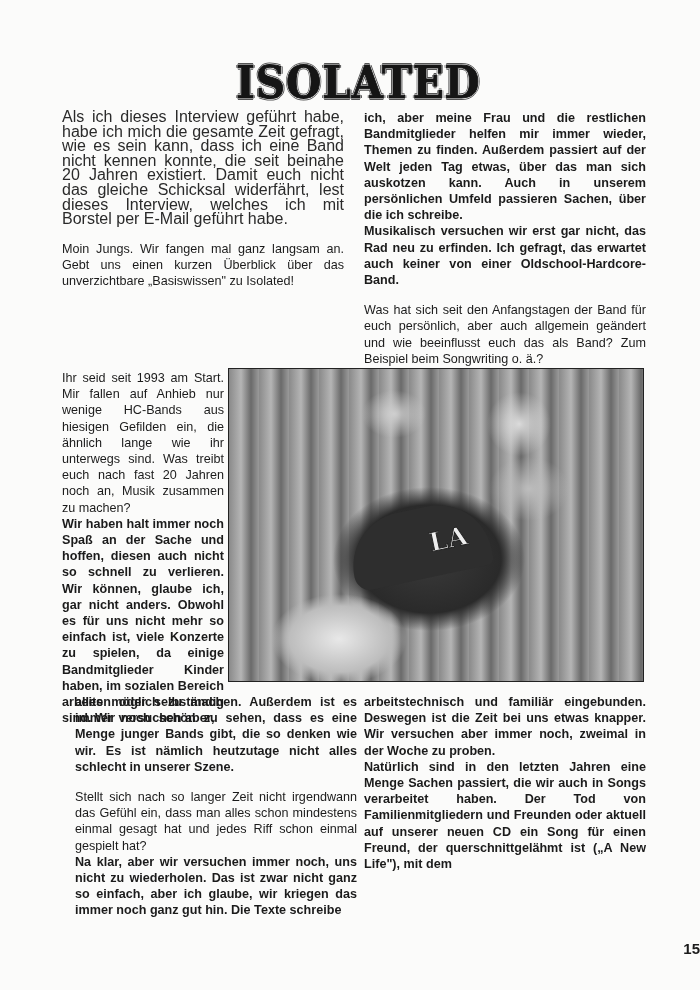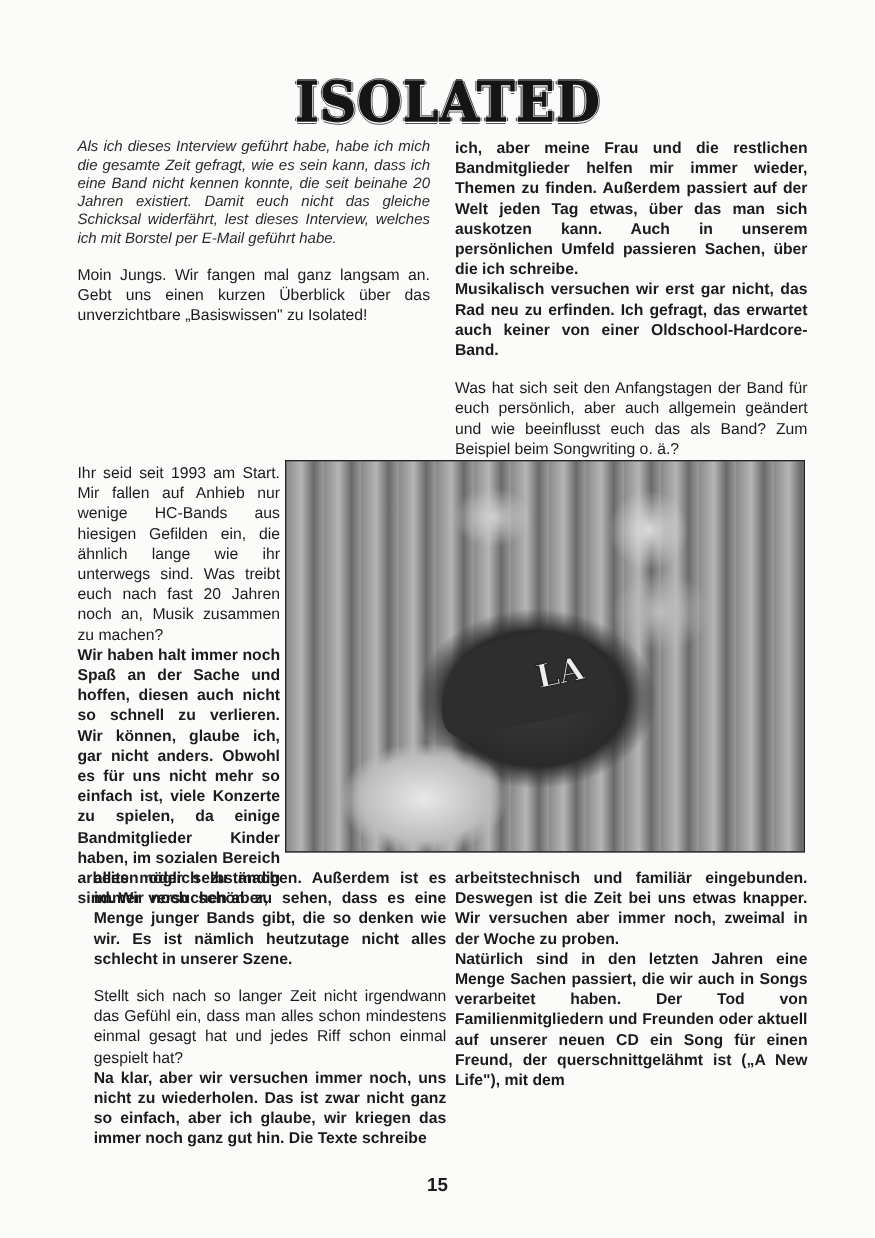--- a/index.html
+++ b/index.html
@@ -15,21 +15,21 @@
     font-family: "DejaVu Serif", "Liberation Serif", serif;
     font-weight: bold; font-size: 44px; line-height: 50px; letter-spacing: 1px;
     color: #151515;
     -webkit-text-stroke: 1px #151515;
     text-shadow: 1px 0 0 #fff, -1px 0 0 #fff, 0 1px 0 #fff, 0 -1px 0 #fff,
                  2px 0 0 #555, -2px 0 0 #555, 0 2px 0 #555, 0 -2px 0 #555;
     transform: scaleX(0.92);
   }
   .block { position: absolute; font-size: 12.6px; line-height: 16.2px; text-align: justify; }
   .block p { margin: 0; }
-  .intro { font-style: italic; font-size: 12px; line-height: 14.6px; color: #2a2a2a; }
+  .intro { font-size: 16px; line-height: 14.6px; color: #2a2a2a; }
   .q { font-weight: normal; }
   .a { font-weight: bold; }
   .gap { height: 14px; }
   .photo {
     position: absolute; left: 228px; top: 368px; width: 414px; height: 312px;
     background:
       radial-gradient(ellipse 90px 60px at 110px 270px, #e8e8e8 0%, #bdbdbd 55%, transparent 75%),
       radial-gradient(ellipse 120px 90px at 200px 190px, #3a3a3a 0%, #2a2a2a 60%, transparent 80%),
       radial-gradient(ellipse 40px 30px at 165px 45px, #cfcfcf 0%, transparent 80%),
       radial-gradient(ellipse 40px 40px at 290px 55px, #dcdcdc 0%, transparent 80%),
@@ -42,21 +42,21 @@
   .photo .cap {
     position: absolute; left: 120px; top: 140px; width: 140px; height: 70px;
     background: #2e2e2e; border-radius: 70px 70px 10px 20px; transform: rotate(-12deg);
   }
   .photo .logo {
     position: absolute; left: 200px; top: 155px; font-family: "DejaVu Serif", serif;
     font-weight: bold; font-size: 26px; color: #eee; -webkit-text-stroke: 1px #222;
     transform: rotate(-12deg);
   }
   .pagenum {
-    position: absolute; left: 0; width: 700px; top: 940px; text-align: center;
+    position: absolute; left: 0; width: 700px; top: 940px; text-align: right;
     font-weight: bold; font-size: 15px;
   }
 </style>
 </head>
 <body>
 
 <div class="title">ISOLATED</div>
 
 <div class="block" style="left:62px; top:110px; width:282px;">
   <p class="intro">Als ich dieses Interview geführt habe, habe ich mich die gesamte Zeit gefragt, wie es sein kann, dass ich eine Band nicht kennen konnte, die seit beinahe 20 Jahren existiert. Damit euch nicht das gleiche Schicksal widerfährt, lest dieses Interview, welches ich mit Borstel per E-Mail geführt habe.</p>

